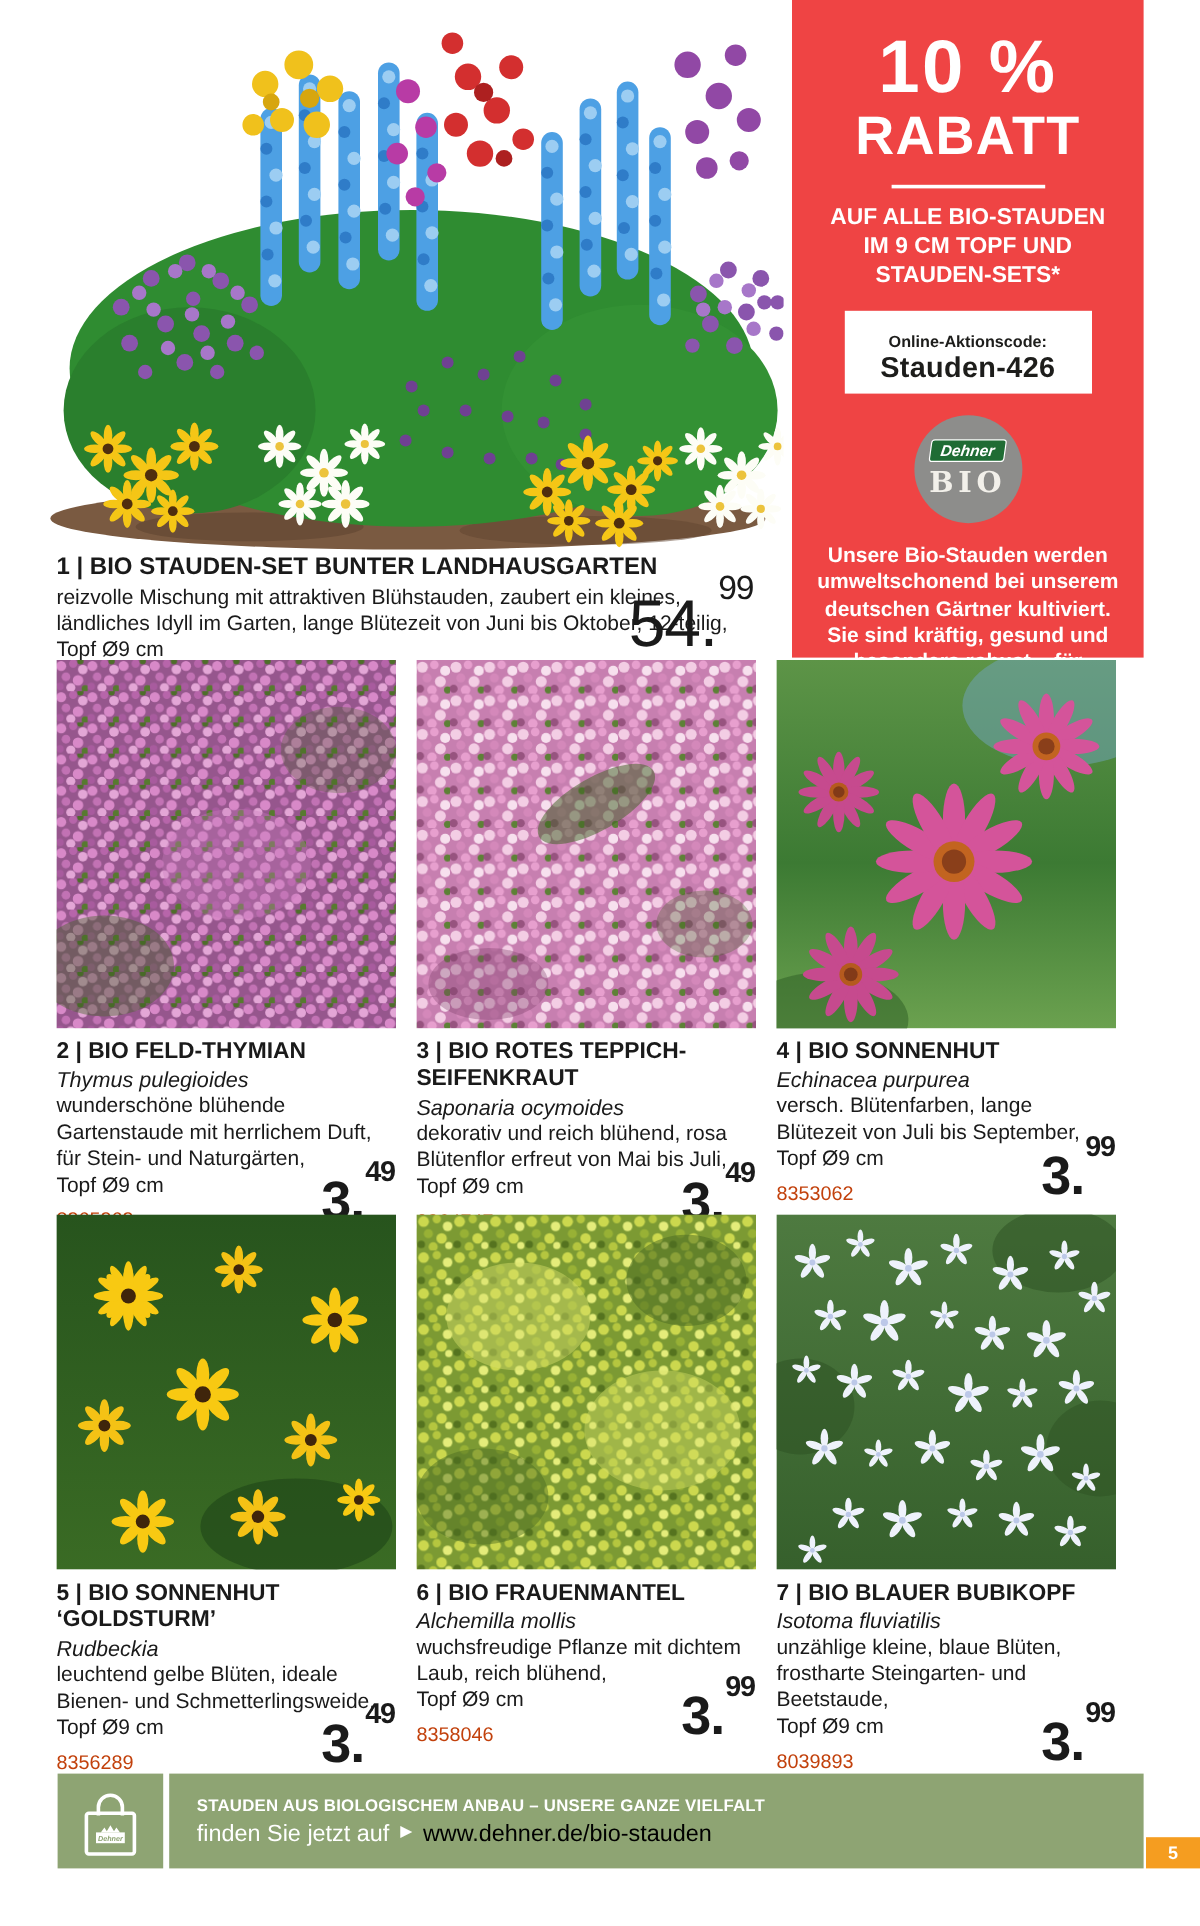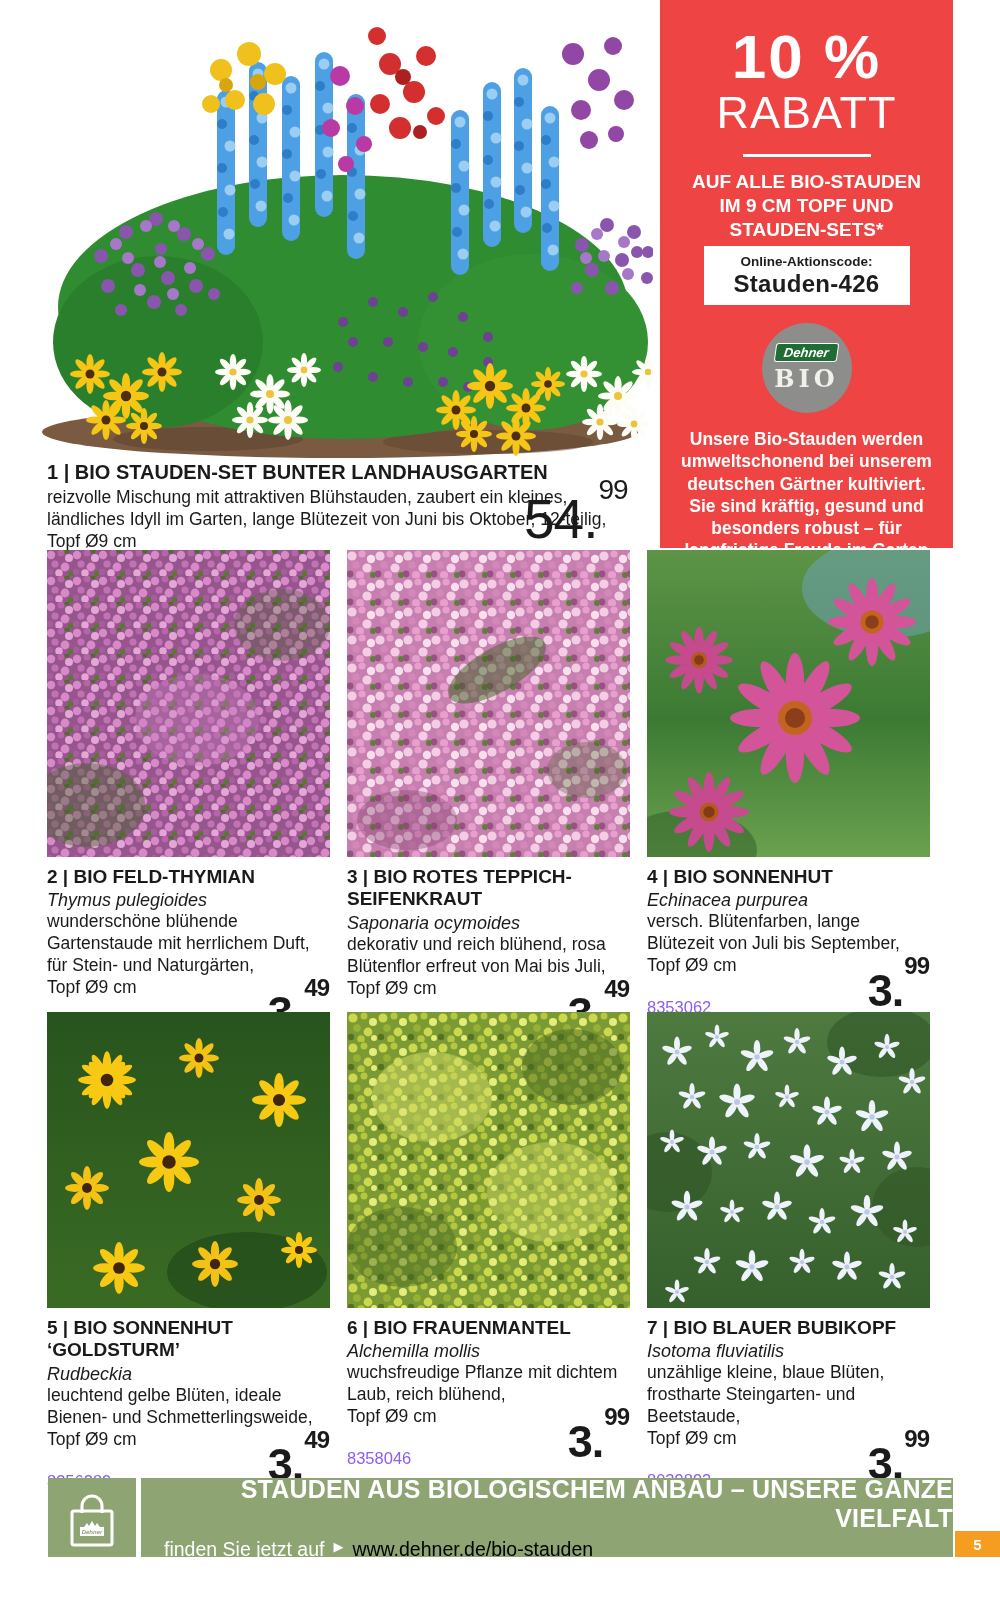--- a/index.html
+++ b/index.html
@@ -11,24 +11,24 @@
          background:#0c0c0c;color:#fff;display:flex;flex-direction:column;justify-content:center;
          text-align:center;font-size:19px;line-height:1.22;z-index:3;}
 
   
   .illu{position:absolute;left:28px;top:12px;width:625px;height:448px;}
 
   
   .promo{position:absolute;left:660px;top:0;width:293px;height:548px;background:#ef4444;
          color:#fff;text-align:center;}
   .promo .pct{font-size:62px;font-weight:bold;margin-top:26px;letter-spacing:2px;line-height:1;}
-  .promo .rbt{font-size:45px;font-weight:normal;letter-spacing:1px;line-height:1.1;}
+  .promo .rbt{font-size:45px;font-weight:bold;letter-spacing:1px;line-height:1.1;}
   .promo .divider{width:128px;height:3px;background:#fff;margin:16px auto 13px;}
   .promo .sub{font-size:19px;font-weight:bold;line-height:1.28;padding:0 26px;}
-  .codebox{background:#fff;color:#1d1d1b;width:198px;margin:4px auto 0;padding:8px 4px 7px;}
+  .codebox{background:#fff;color:#1d1d1b;width:198px;margin:17px auto 0;padding:18px 4px 7px;}
   .codebox .cl{font-size:13.5px;font-weight:bold;}
   .codebox .cv{font-size:24px;font-weight:bold;margin-top:1px;letter-spacing:.3px;}
   .logo{width:90px;height:90px;border-radius:50%;background:#8d8d8b;margin:18px auto 0;
         display:flex;flex-direction:column;align-items:center;justify-content:center;gap:2px;}
   .logo .ribbon{background:#1f6c34;border:1px solid #fff;border-radius:3px;transform:skewX(-8deg);
         font-style:italic;font-weight:bold;font-size:13px;padding:1px 8px;color:#fff;}
   .logo .bio{font-family:"DejaVu Serif",serif;font-size:24px;font-weight:bold;color:#f2f0ea;letter-spacing:4px;}
   .promo .body{font-size:17.5px;font-weight:bold;line-height:1.26;padding:0 14px;margin-top:15px;}
   .promo .foot{font-size:13px;margin-top:15px;}
 
@@ -43,30 +43,30 @@
   
   .card{position:absolute;width:283px;}
   .card .photo{display:block;width:283px;}
   .info{position:relative;margin-top:9px;}
   .row-a .info{min-height:140px;}
   .row-b .info{min-height:130px;}
   .info .t{font-size:19px;font-weight:bold;line-height:1.18;}
   .info .l{font-size:18px;font-style:italic;margin-top:2px;}
   .info .d{font-size:17.5px;line-height:1.25;}
   .info .pot{font-size:17.5px;}
-  .info .s{font-size:16.5px;margin-top:22px;color:#8b5cf6;}
+  .info .s{font-size:16.5px;margin-top:10px;color:#c2410c;}
   .info .price{position:absolute;right:2px;bottom:0;font-weight:bold;font-size:45px;letter-spacing:-1px;}
   .info .price sup{font-size:24px;position:relative;top:-16px;left:1px;}
 
   
   .bag{position:absolute;left:48px;top:1478px;width:88px;height:79px;background:#8ea473;
        display:flex;align-items:center;justify-content:center;}
   .bar{position:absolute;left:141px;top:1478px;width:812px;height:79px;background:#8ea473;color:#fff;
        display:flex;flex-direction:column;justify-content:center;padding-left:23px;box-sizing:border-box;}
-  .bar .b1{font-size:25px;font-weight:bold;letter-spacing:.2px;text-align:right;}
+  .bar .b1{font-size:14px;font-weight:bold;letter-spacing:.2px;}
   .bar .b2{font-size:19.5px;margin-top:5px;display:flex;gap:9px;}
   .bar .arrow{font-size:13px;position:relative;top:1px;}
   .bar a{color:#000000;text-decoration:none;}
   .pageno{position:absolute;left:955px;top:1531px;width:45px;height:26px;background:#f59d20;color:#fff;
           font-weight:bold;font-size:15px;display:flex;align-items:center;justify-content:center;}
 </style>
 </head>
 <body>
 
 <svg width="0" height="0" style="position:absolute" aria-hidden="true">

